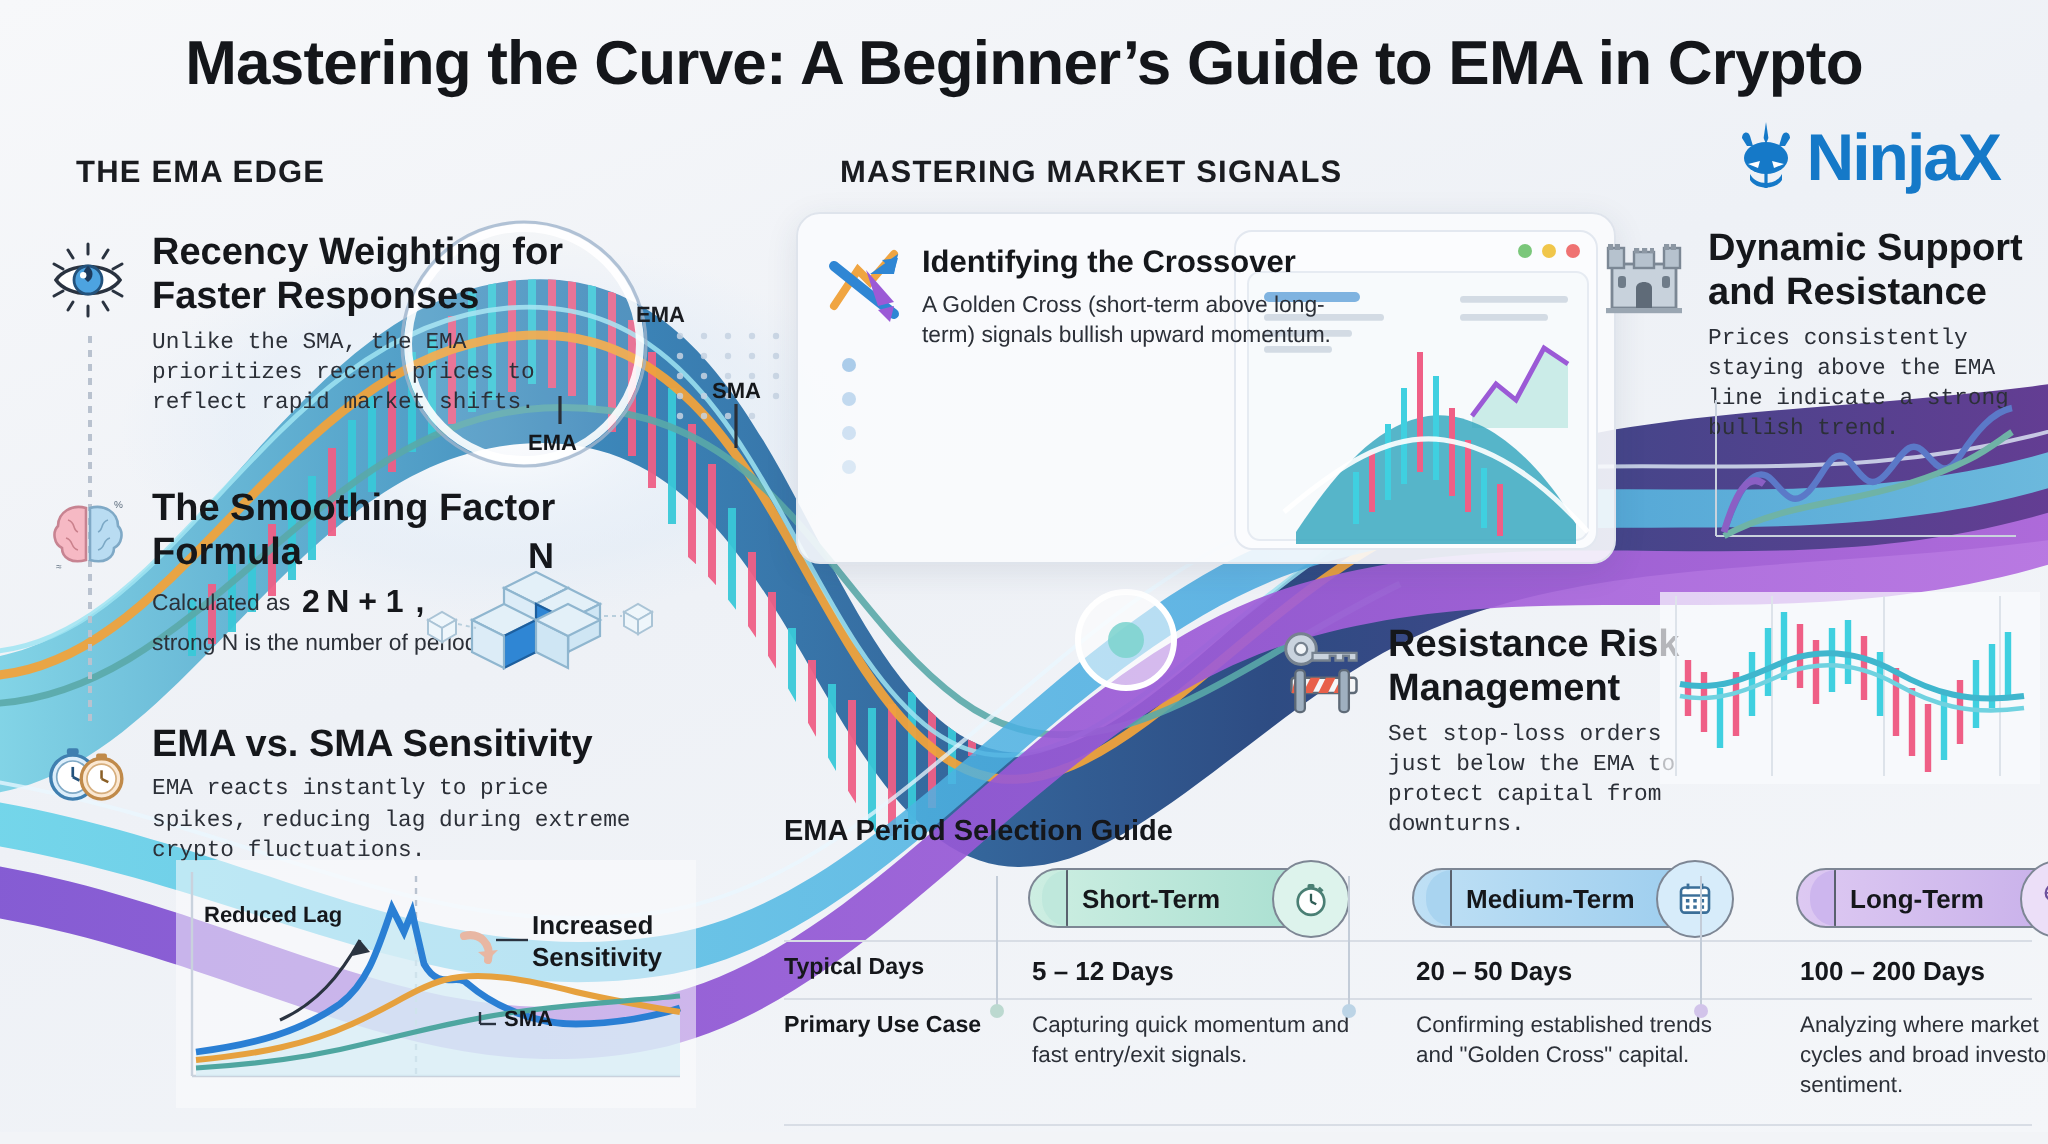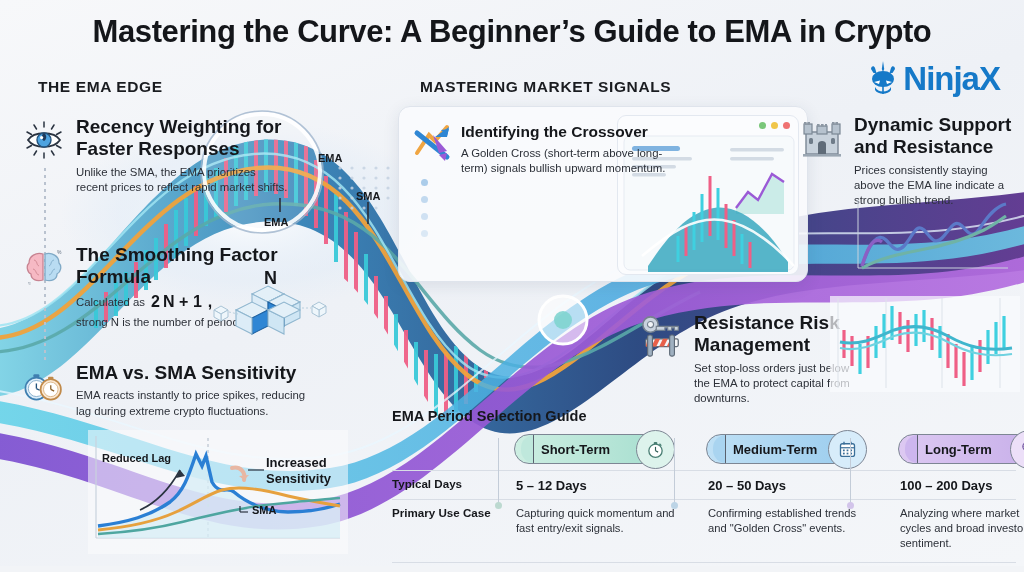--- a/index.html
+++ b/index.html
@@ -44,21 +44,21 @@
 
   
   .feat { position: absolute; }
   .feat .icon { position: absolute; left: 0; top: 2px; width: 44px; height: 44px; }
   .feat .body { margin-left: 54px; }
   .feat h3 {
     font-size: 19px; font-weight: bold; color: #15171b;
     line-height: 1.18; margin-bottom: 4px;
   }
   .feat p {
-    font-size: 11.4px; color: #2c3038; line-height: 1.33;
+    font-size: 11.4px; color: #2c3038; line-height: 1.33; font-family: Liberation Mono, monospace;
   }
   #feat-recency   { left: 22px; top: 116px; width: 268px; }
   #feat-smoothing { left: 22px; top: 244px; width: 300px; }
   #feat-sensitivity { left: 22px; top: 362px; width: 300px; }
   #feat-support   { left: 800px; top: 114px; width: 220px; }
   #feat-risk      { left: 640px; top: 312px; width: 210px; }
 
   
   #left-rail {
     position: absolute; left: 44px; top: 168px; width: 2px; height: 196px;
@@ -738,21 +738,21 @@
       <div class="g-days">100 – 200 Days</div>
     </div>
 
     <div class="rowline" style="margin-top:6px"></div>
 
     <div class="g-grid">
       <div class="g-rowlabel">
         <span>Primary Use Case</span>
       </div>
       <div class="g-use">Capturing quick momentum and fast entry/exit signals.</div>
-      <div class="g-use">Confirming established trends and "Golden Cross" events.</div>
+      <div class="g-use">Confirming established trends and "Golden Cross" capital.</div>
       <div class="g-use">Analyzing where market cycles and broad investor sentiment.</div>
     </div>
 
     <div class="rowline" style="margin-top:12px"></div>
 
     <div class="vtick" style="left:106px; top:30px; height:68px">
       <span class="dot"></span>
     </div>
     <div class="vtick" style="left:282px; top:30px; height:68px">
       <span class="dot" style="background:#bcd4e6"></span>

